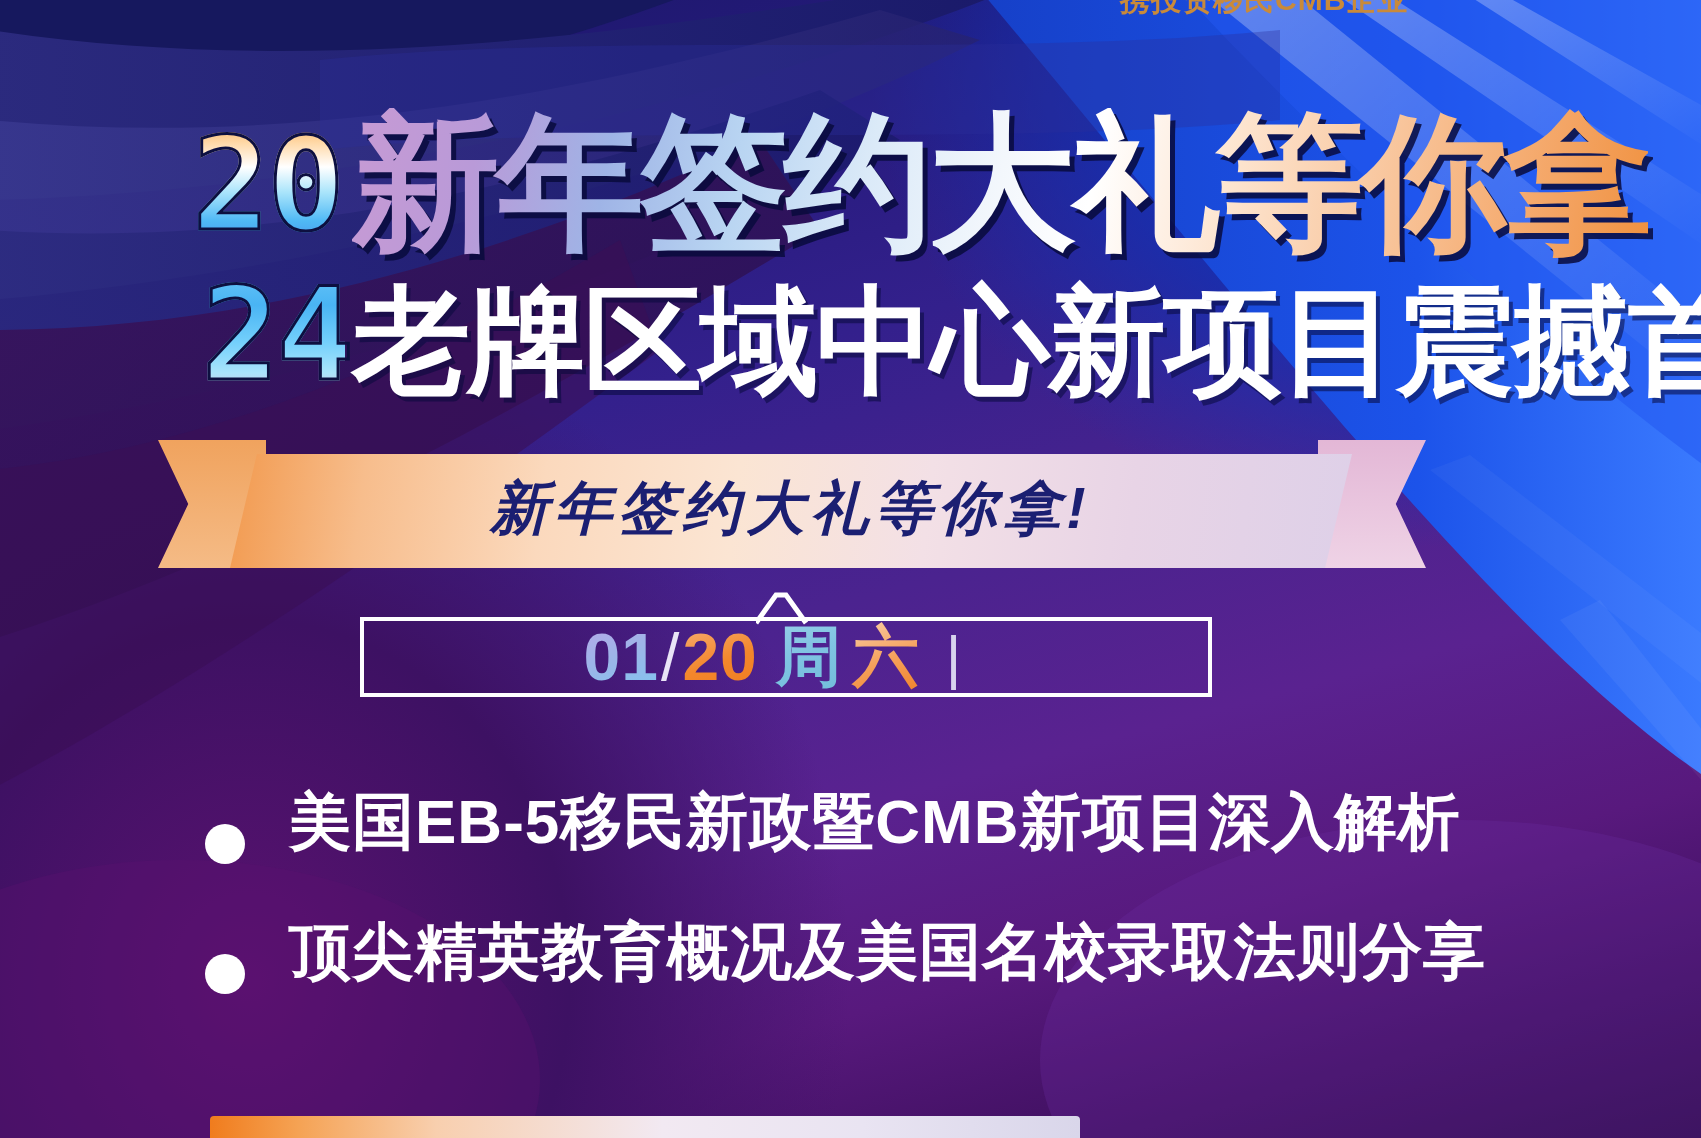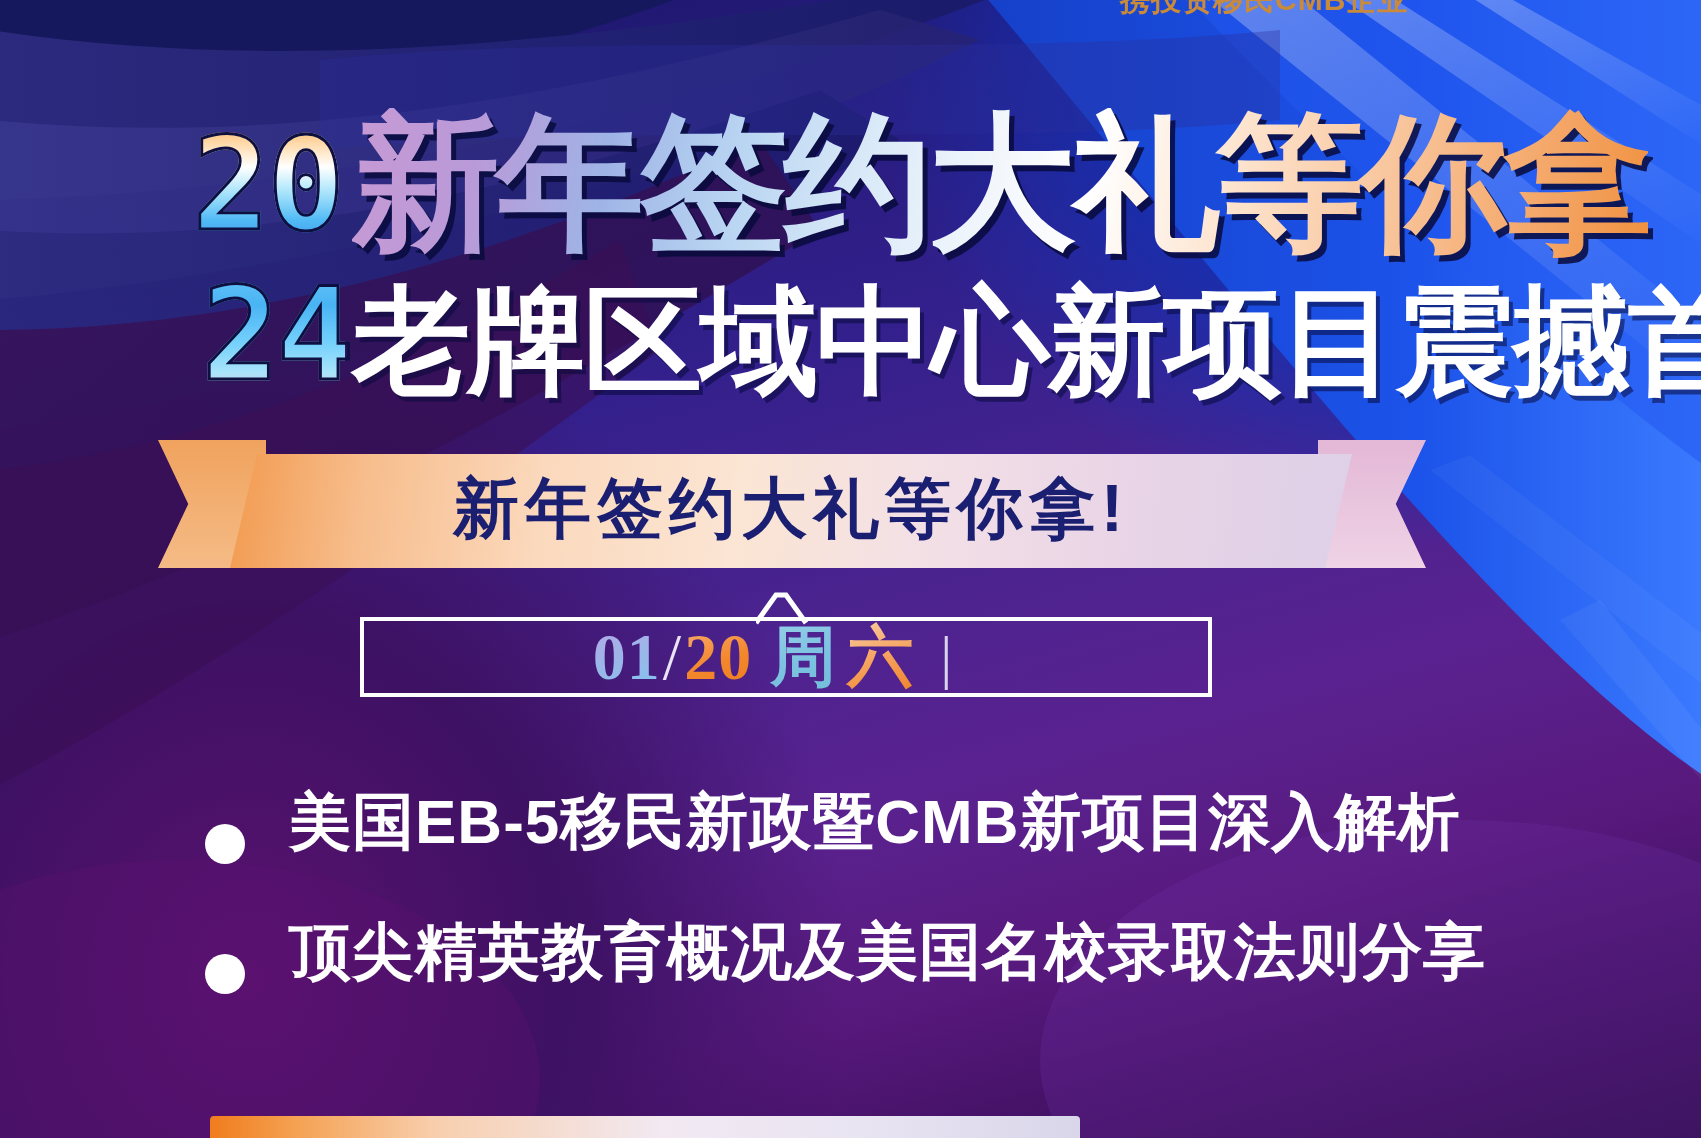--- a/index.html
+++ b/index.html
@@ -66,38 +66,38 @@
     background:linear-gradient(180deg,#e3b7d6,#efd3e6);
     clip-path:polygon(0 0,100% 0,72% 50%,100% 100%,0 100%);
   }
   .ribbon-main{
     position:absolute;left:72px;top:14px;width:1122px;height:114px;
     background:linear-gradient(97deg,#f29a4f 0%,#f7bd8c 12%,#fbd9bd 28%,#fbe5d3 45%,#f3e0e6 62%,#e8d4e6 80%,#ded0e8 100%);
     clip-path:polygon(2.4% 0,100% 0,97.6% 100%,0 100%);
     display:flex;align-items:center;justify-content:center;
   }
   .ribbon-txt{
-    font-size:66px;font-weight:900;letter-spacing:6px;color:#1b1f72;
-    white-space:nowrap;transform:translateY(-2px);
+    font-size:58px;font-weight:900;letter-spacing:6px;color:#1b1f72;
+    white-space:nowrap;transform:translateY(-2px);font-style:italic;
   }
 
   
   .datebox{
     position:absolute;left:360px;top:617px;width:852px;height:80px;
     border:4px solid #ffffff;box-sizing:border-box;
     display:flex;align-items:center;justify-content:center;gap:0px;
   }
   .notch{
     position:absolute;left:50%;top:-30px;transform:translateX(-50%);
     width:60px;height:34px;
   }
   .notch svg{display:block;}
   .dt{
     font-size:66px;font-weight:700;letter-spacing:1px;white-space:nowrap;
-    font-family:Liberation Serif, serif;
+    font-family:Liberation Sans, sans-serif;
   }
   .dt-01{background:linear-gradient(160deg,#b9a6e8 0%,#9bb6e8 50%,#7fc6f0 100%);
     -webkit-background-clip:text;background-clip:text;color:transparent;}
   .dt-slash{color:#e9e4f6;font-weight:400;padding:0 2px;}
   .dt-13{background:linear-gradient(160deg,#f7b27a 0%,#f3872c 55%,#ef7c1f 100%);
     -webkit-background-clip:text;background-clip:text;color:transparent;}
   .dt-zhou{background:linear-gradient(160deg,#9fd2e8 0%,#7fc3e2 50%,#6fbcd8 100%);
     -webkit-background-clip:text;background-clip:text;color:transparent;padding-left:18px;}
   .dt-liu{background:linear-gradient(160deg,#fbd9b9 0%,#f5a05a 55%,#ef7c1f 100%);
     -webkit-background-clip:text;background-clip:text;color:transparent;padding-left:10px;}

